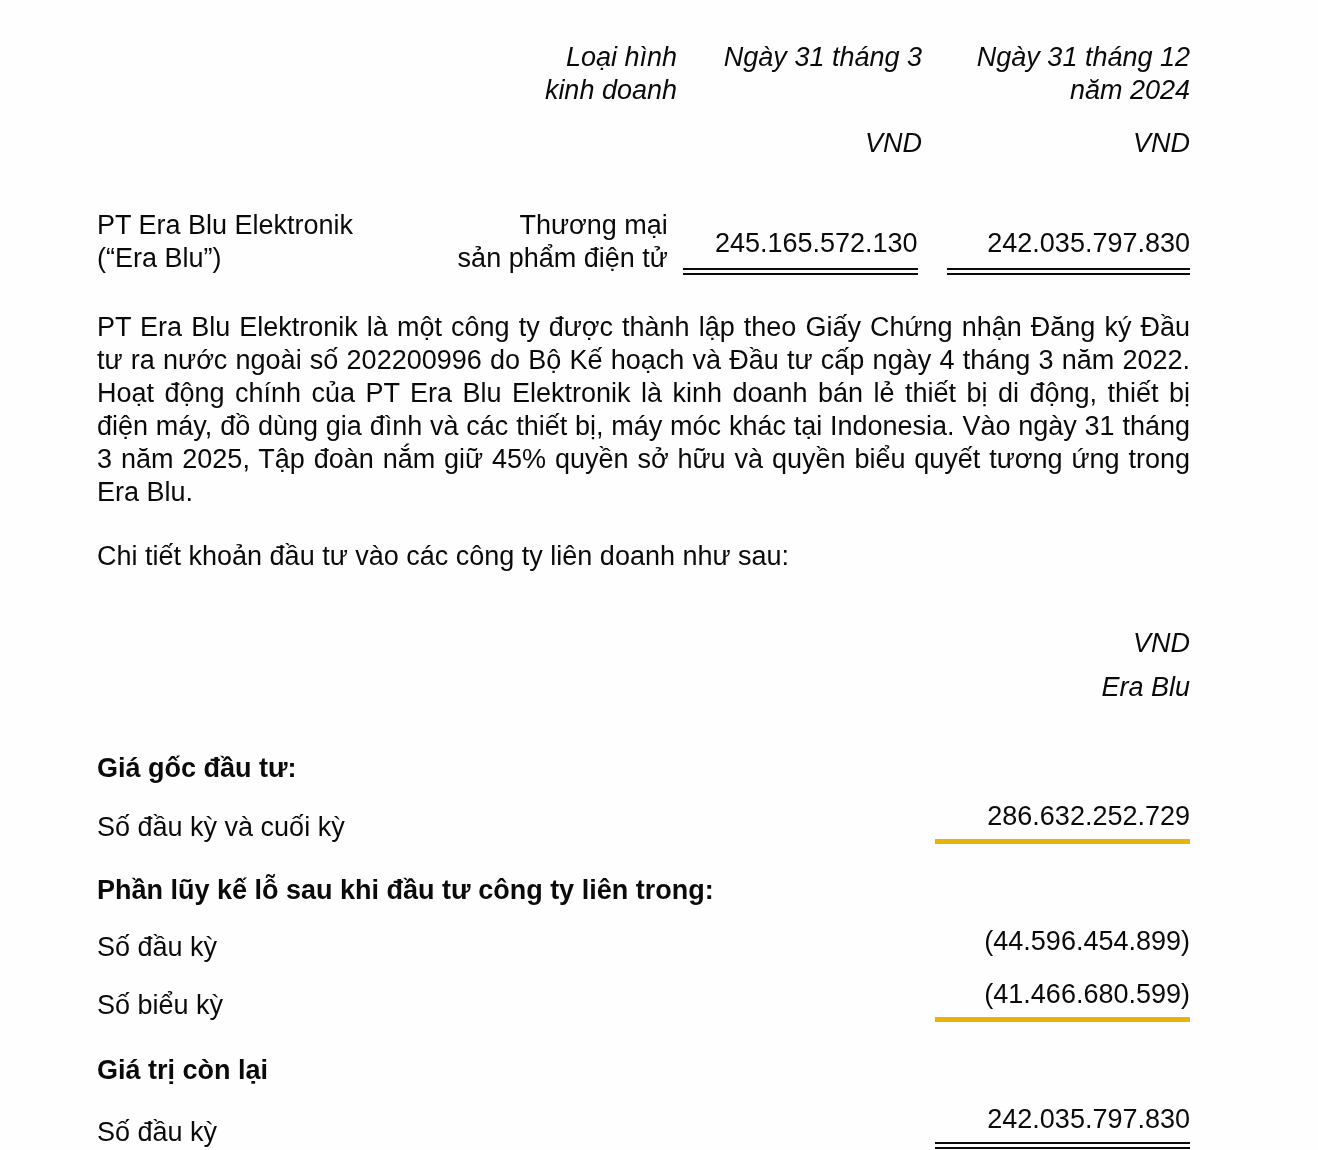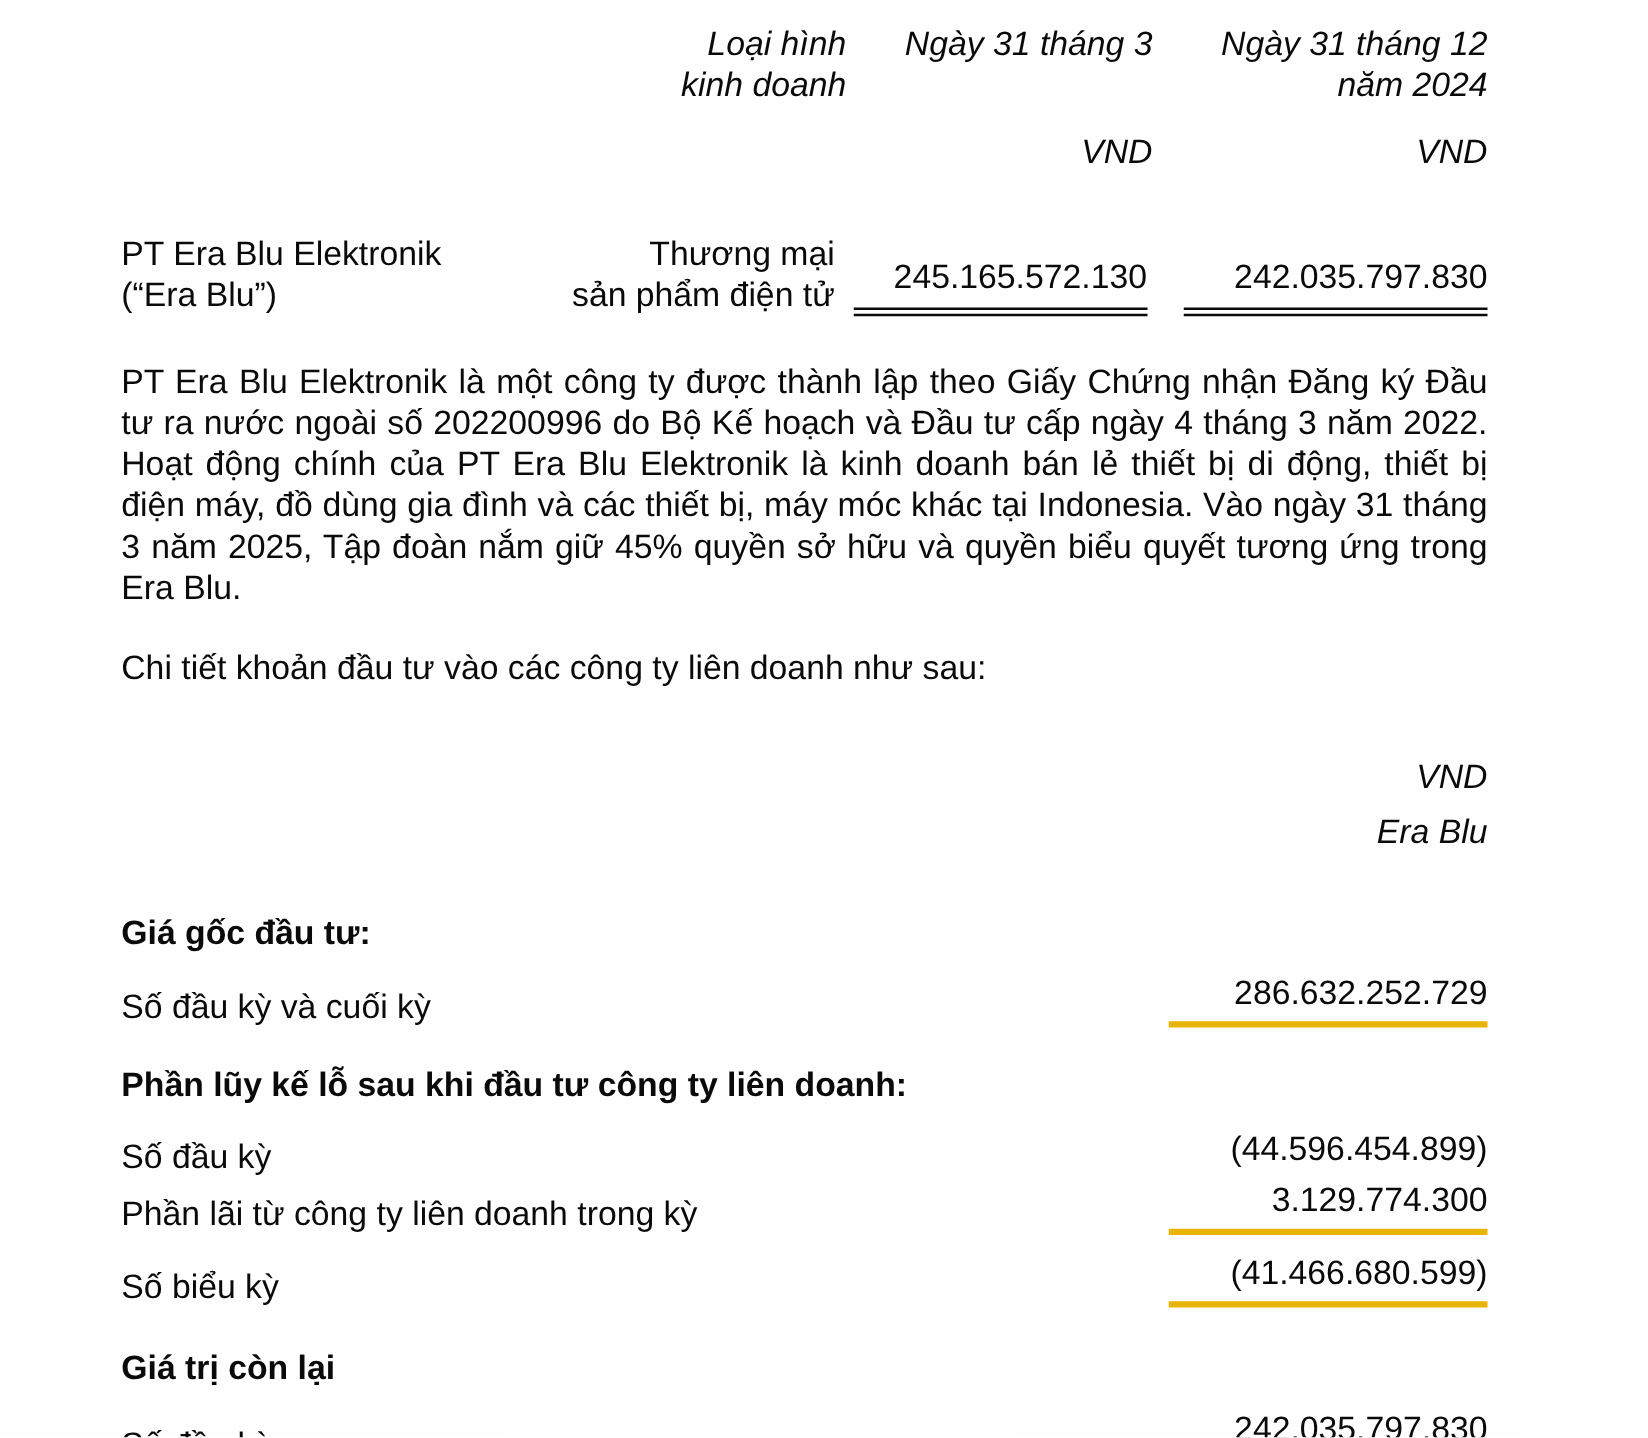--- a/index.html
+++ b/index.html
@@ -6,21 +6,21 @@
   .page {
     position: relative;
     width: 1318px;
     height: 1150px;
     box-sizing: border-box;
     background: #fefefe;
     color: #0a0a0a;
     font-family: "Liberation Sans", sans-serif;
     font-size: 27px;
     line-height: 33px;
-    padding: 19px 128px 0 97px;
+    padding: 41px 128px 0 97px;
     overflow: hidden;
   }
   
   .t1-grid { display: flex; }
   .c1 { width: 360px; }
   .c2 { width: 220px; text-align: right; }
   .c3 { width: 245px; text-align: right; }
   .c4 { width: 254px; margin-left: 14px; text-align: right; }
   .hdr { font-style: italic; }
   .vnd-row { margin-top: 20px; font-style: italic; }
@@ -102,28 +102,24 @@
     <div>VND</div>
     <div class="line2">Era Blu</div>
   </div>
 
   <div class="t2-section-title mt-sec1">Giá gốc đầu tư:</div>
   <div class="t2-row mt-row1">
     <div class="t2-label">Số đầu kỳ và cuối kỳ</div>
     <div class="t2-val rule-single">286.632.252.729</div>
   </div>
 
-  <div class="t2-section-title mt-sec2">Phần lũy kế lỗ sau khi đầu tư công ty liên doanh:</div>
+  <div class="t2-section-title mt-sec2">Phần lũy kế lỗ sau khi đầu tư công ty liên trong:</div>
   <div class="t2-row mt-row2a">
     <div class="t2-label">Số đầu kỳ</div>
     <div class="t2-val">(44.596.454.899)</div>
-  </div>
-  <div class="t2-row mt-row2b">
-    <div class="t2-label">Phần lãi từ công ty liên doanh trong kỳ</div>
-    <div class="t2-val rule-single">3.129.774.300</div>
   </div>
   <div class="t2-row mt-row2c">
     <div class="t2-label">Số biểu kỳ</div>
     <div class="t2-val rule-single">(41.466.680.599)</div>
   </div>
 
   <div class="t2-section-title mt-sec3">Giá trị còn lại</div>
   <div class="t2-row mt-row3a">
     <div class="t2-label">Số đầu kỳ</div>
     <div class="t2-val rule-double">242.035.797.830</div>

